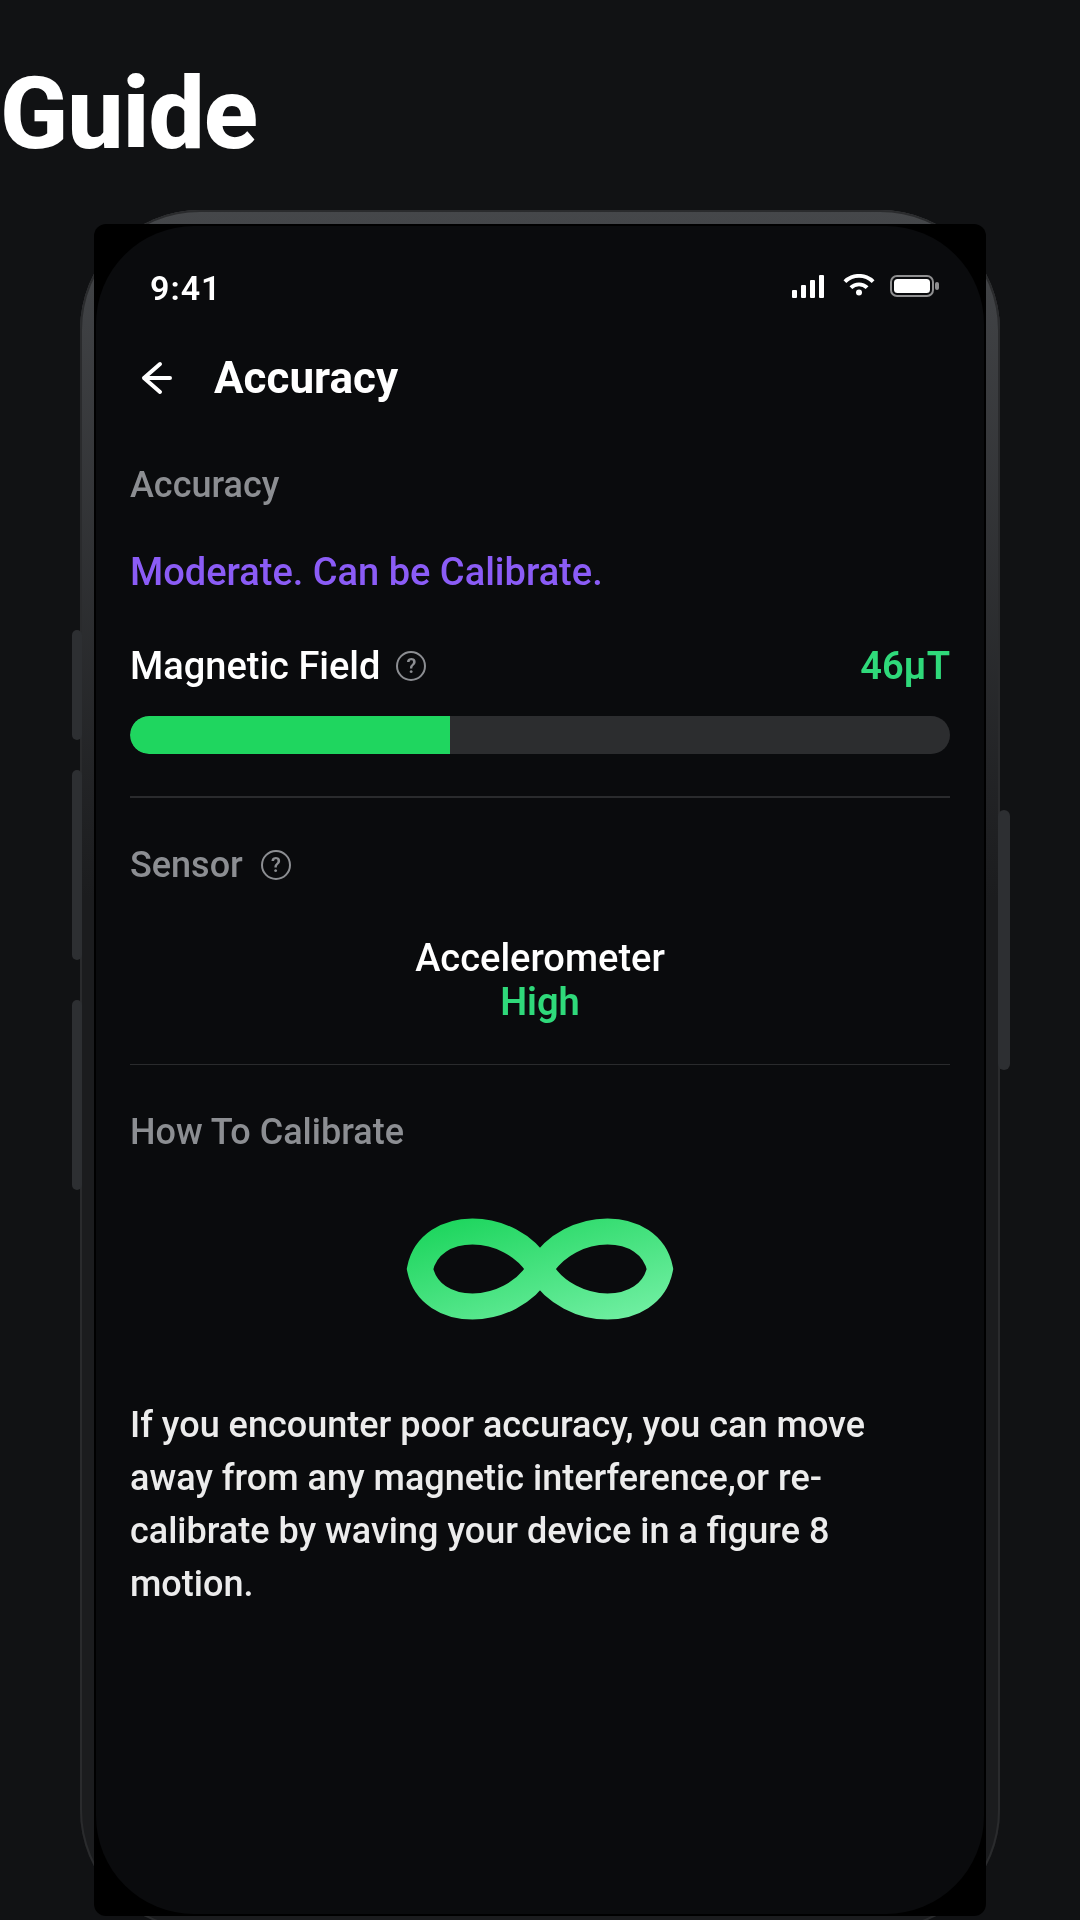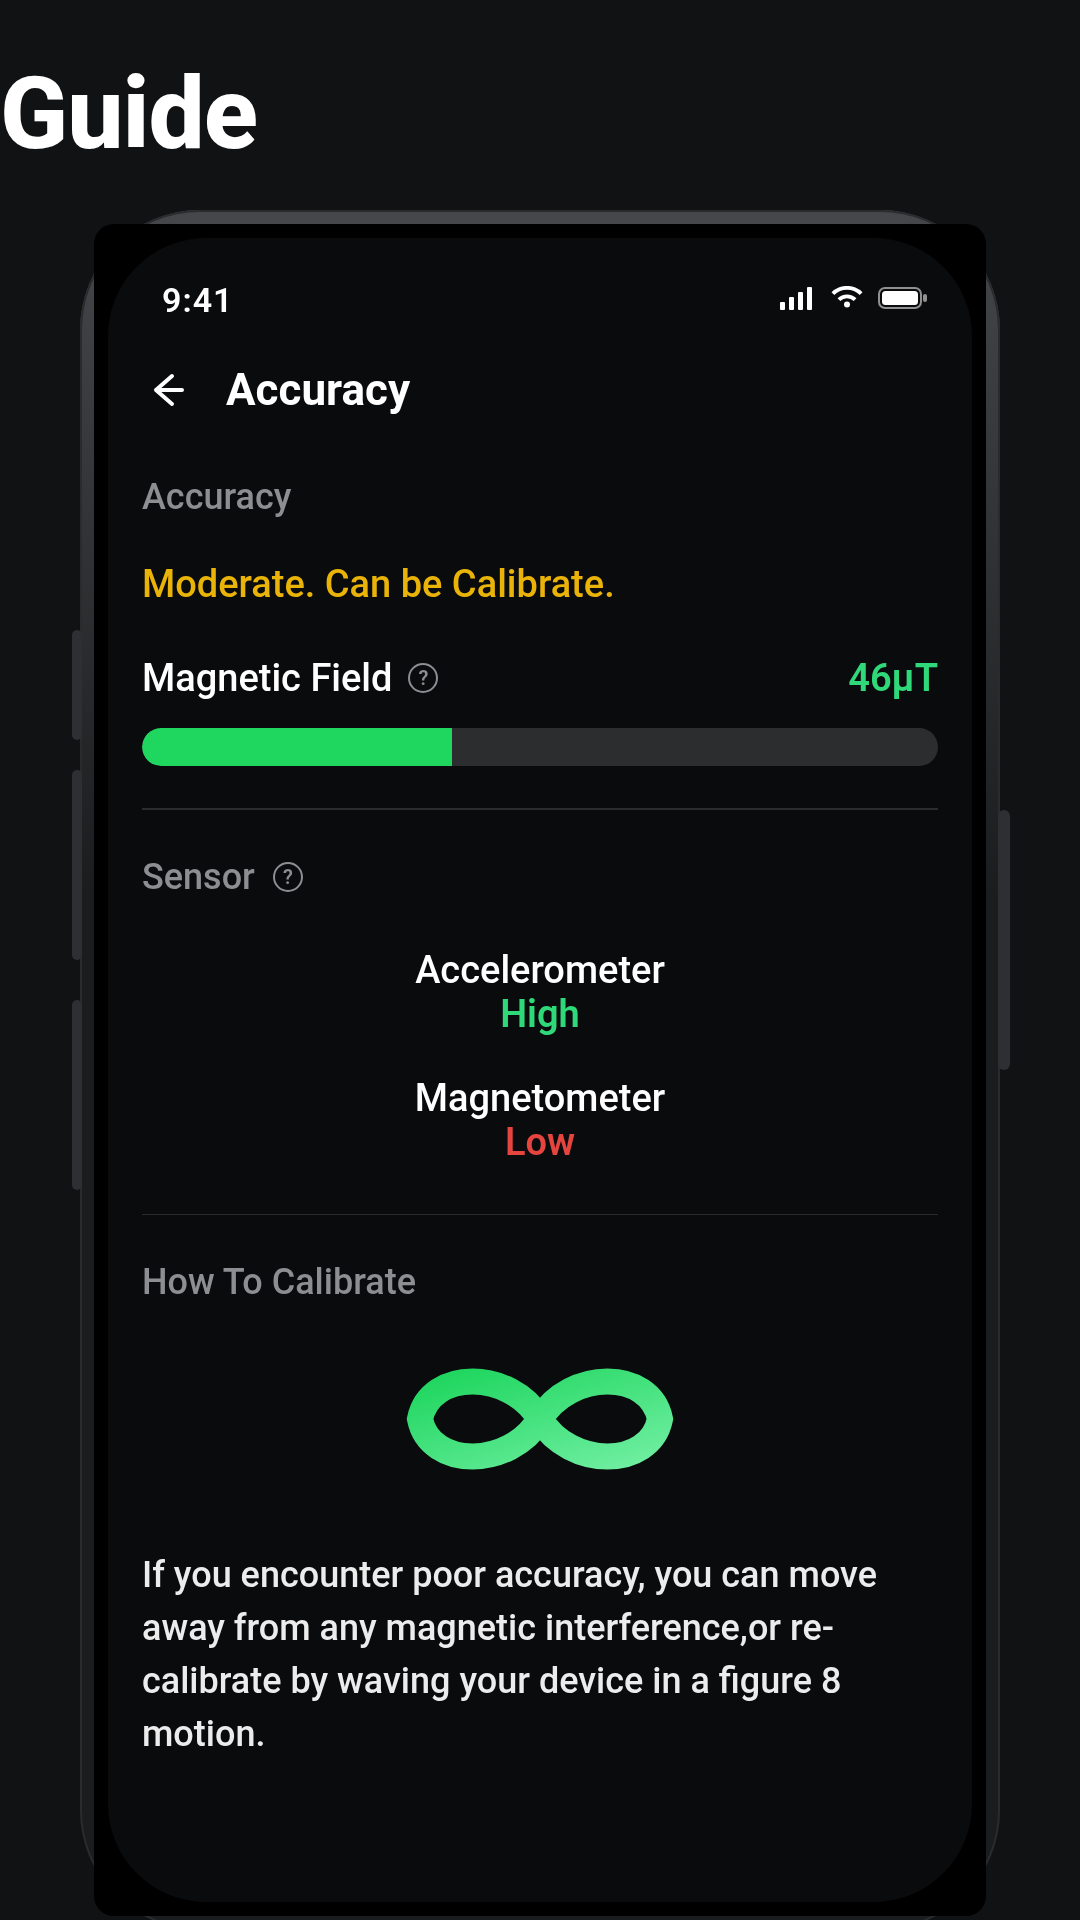--- a/index.html
+++ b/index.html
@@ -26,23 +26,23 @@
     width: 920px;
     height: 1720px;
     border-radius: 120px;
     padding: 14px;
     background: linear-gradient(180deg,#45474a 0%, #1b1c1e 40%, #1b1c1e 100%);
     box-shadow: 0 0 0 2px #2a2b2d inset;
   }
   .phone-bezel {
     width: 100%;
     height: 100%;
-    border-radius: 20px;
+    border-radius: 12px;
     background: #000;
-    padding: 14px;
+    padding: 2px;
   }
   .phone-screen {
     width: 100%;
     height: 100%;
     border-radius: 98px;
     background: #0a0b0d;
     overflow: hidden;
     position: relative;
   }
   
@@ -153,21 +153,21 @@
           <svg width="44" height="44" viewBox="0 0 44 44">
               <path d="M28 8 L12 22 L28 36 M12 22 H38" stroke="#fff" stroke-width="4" fill="none" stroke-linecap="round" stroke-linejoin="round"></path>
             </svg>
         </div>
         <div class="app-header-title">Accuracy</div>
       </div>
 
       <div class="content">
 
         <div class="section-label">Accuracy</div>
-        <div class="status-text" style="color: #eab308;">Moderate. Can be Calibrate.</div>
+        <div class="status-text" style="color: #8b5cf6;">Moderate. Can be Calibrate.</div>
 
         <div class="mf-row">
           <div class="mf-label">
             <span>Magnetic Field</span>
             <span class="help-circle">?</span>
           </div>
           <div class="mf-value" style="color:#2fd97a">46μT</div>
         </div>
 
         <div class="progress-track">
@@ -177,24 +177,20 @@
         <div class="divider"></div>
 
         <div class="section-label" style="display:flex;align-items:center;gap:18px;margin-bottom:50px;">
           <span>Sensor</span>
           <span class="help-circle">?</span>
         </div>
 
         <div class="sensor-row">
           <div class="sensor-name">Accelerometer</div>
           <div class="sensor-val" id="sval0" style="color: rgb(47, 217, 122);">High</div>
-        </div>
-        <div class="sensor-row" style="margin-bottom:50px;">
-          <div class="sensor-name">Magnetometer</div>
-          <div class="sensor-val" id="sval1" style="color: rgb(229, 68, 63);">Low</div>
         </div>
 
         <div class="divider"></div>
 
         <div class="howto">
           <div class="section-label" style="margin-bottom:0;">How To Calibrate</div>
           <div class="infinity-wrap">
             <svg width="340" height="140" viewBox="0 0 340 140">
               <defs>
                 <linearGradient id="g1" x1="0" y1="0" x2="1" y2="1">

